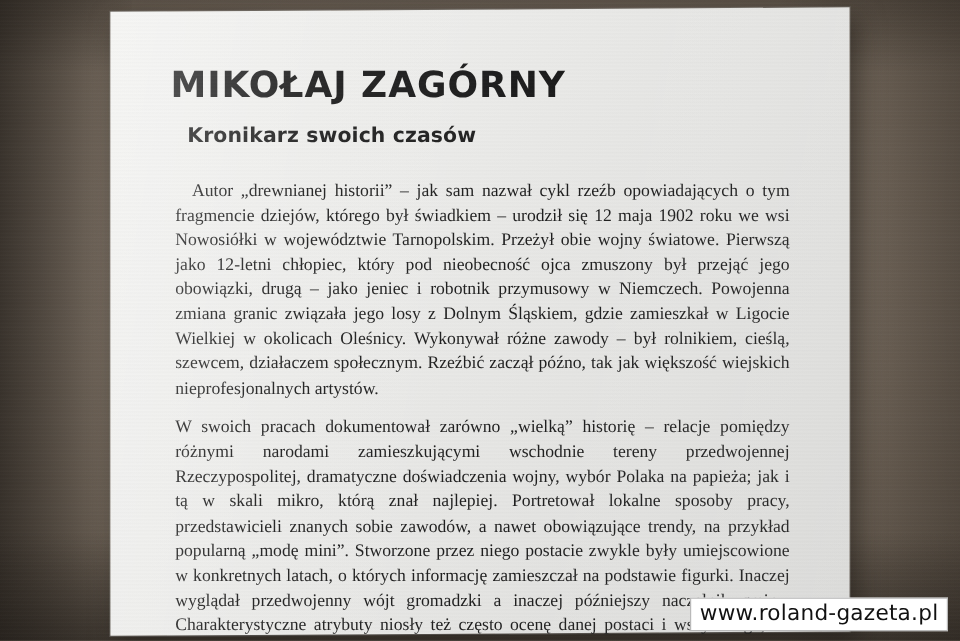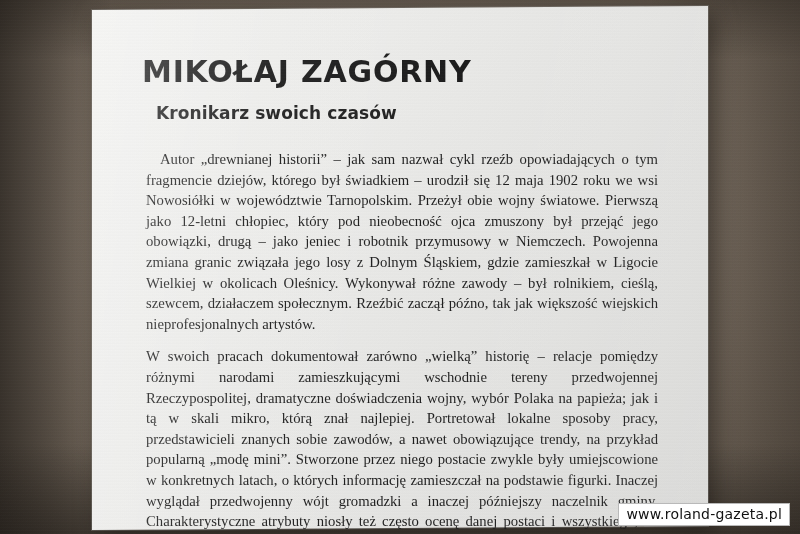--- a/index.html
+++ b/index.html
@@ -110,21 +110,21 @@
     text-indent: 14px;
   }
 
   .watermark {
     position: absolute;
     right: 10px;
     bottom: 8px;
     background: #ffffff;
     color: #111;
     font-family: "DejaVu Sans", sans-serif;
-    font-size: 14px;
+    font-size: 18px;
     padding: 2px 7px 3px 7px;
     border: 1px solid #b9b9b9;
     letter-spacing: 0.2px;
   }
   .grain {
     position: absolute;
     inset: 0;
     background-image:
       repeating-linear-gradient(0deg, rgba(255,255,255,0.015) 0px, rgba(0,0,0,0.015) 2px, rgba(255,255,255,0.0) 3px);
     pointer-events: none;

